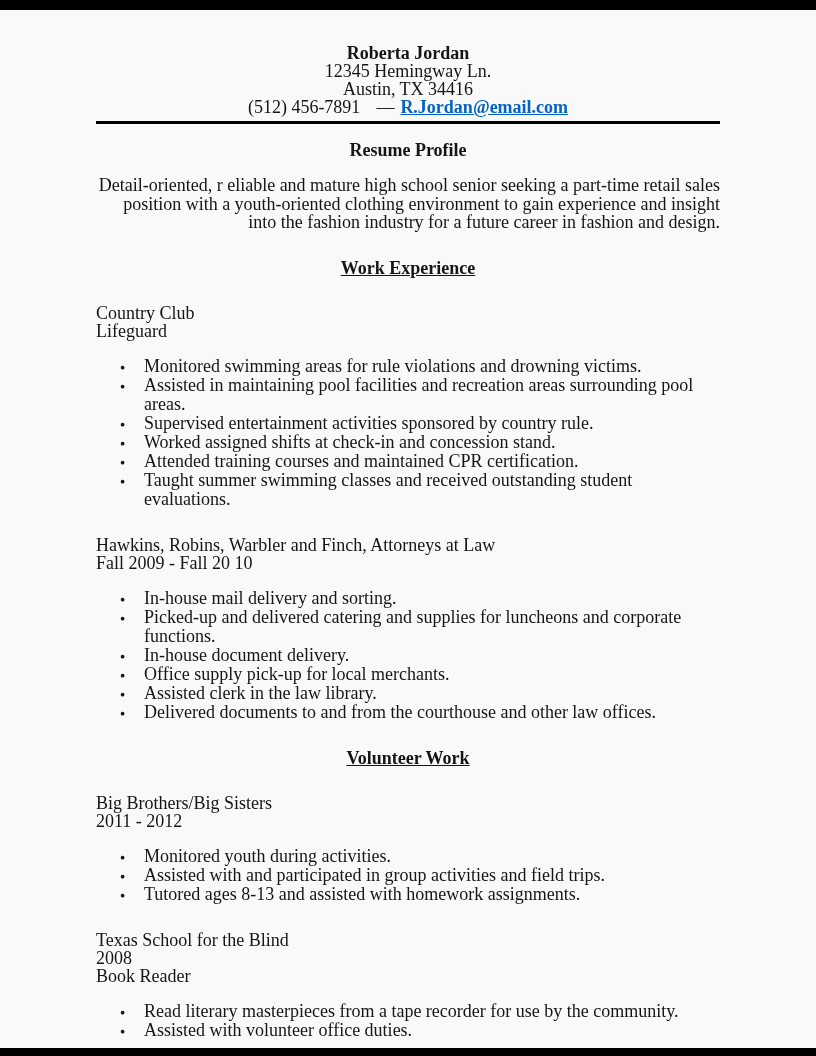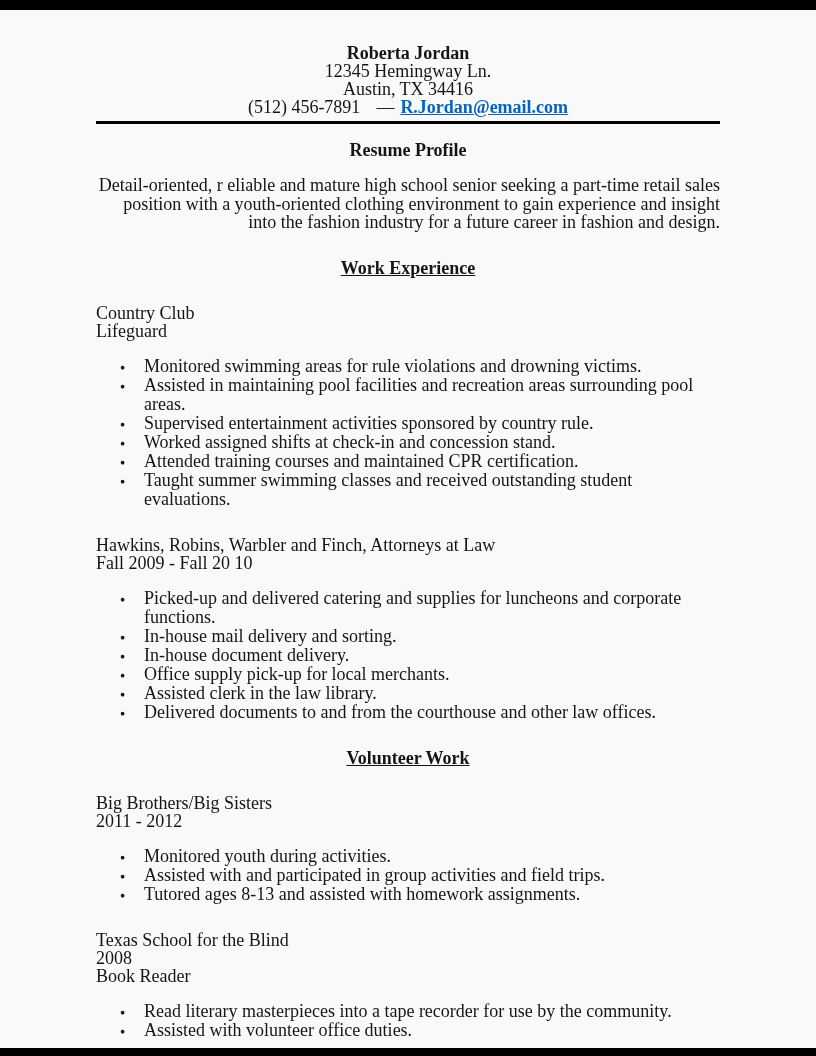--- a/index.html
+++ b/index.html
@@ -110,22 +110,22 @@
       <li>Worked assigned shifts at check-in and concession stand.</li>
       <li>Attended training courses and maintained CPR certification.</li>
       <li>Taught summer swimming classes  and received outstanding student evaluations.</li>
     </ul>
 
     <div class="job-head">
       <div>Hawkins, Robins, Warbler and Finch, Attorneys at Law</div>
       <div>Fall 2009 - Fall 20 10</div>
     </div>
     <ul class="bullets">
+      <li>In-house mail delivery and sorting.</li>
       <li>Picked-up and delivered catering and supplies for luncheons and corporate functions.</li>
-      <li>In-house mail delivery and sorting.</li>
       <li>In-house document delivery.</li>
       <li>Office supply pick-up for local merchants.</li>
       <li>Assisted clerk in the law library.</li>
       <li>Delivered documents to and from the courthouse and other law offices.</li>
     </ul>
 
     <div class="section-heading big-gap">Volunteer Work</div>
 
     <div class="job-head">
       <div>Big Brothers/Big Sisters</div>
@@ -136,20 +136,20 @@
       <li>Assisted with and participated in group activities and field trips.</li>
       <li>Tutored ages 8-13 and assisted with homework assignments.</li>
     </ul>
 
     <div class="job-head">
       <div>Texas School for the Blind</div>
       <div>2008</div>
       <div>Book Reader</div>
     </div>
     <ul class="bullets">
-      <li>Read literary masterpieces into a tape recorder for use by the community.</li>
+      <li>Read literary masterpieces from a tape recorder for use by the community.</li>
       <li>Assisted with volunteer office duties.</li>
     </ul>
 
   </div>
 
   <div class="edge-bar bottom"></div>
 </div>
 
 </body></html>

